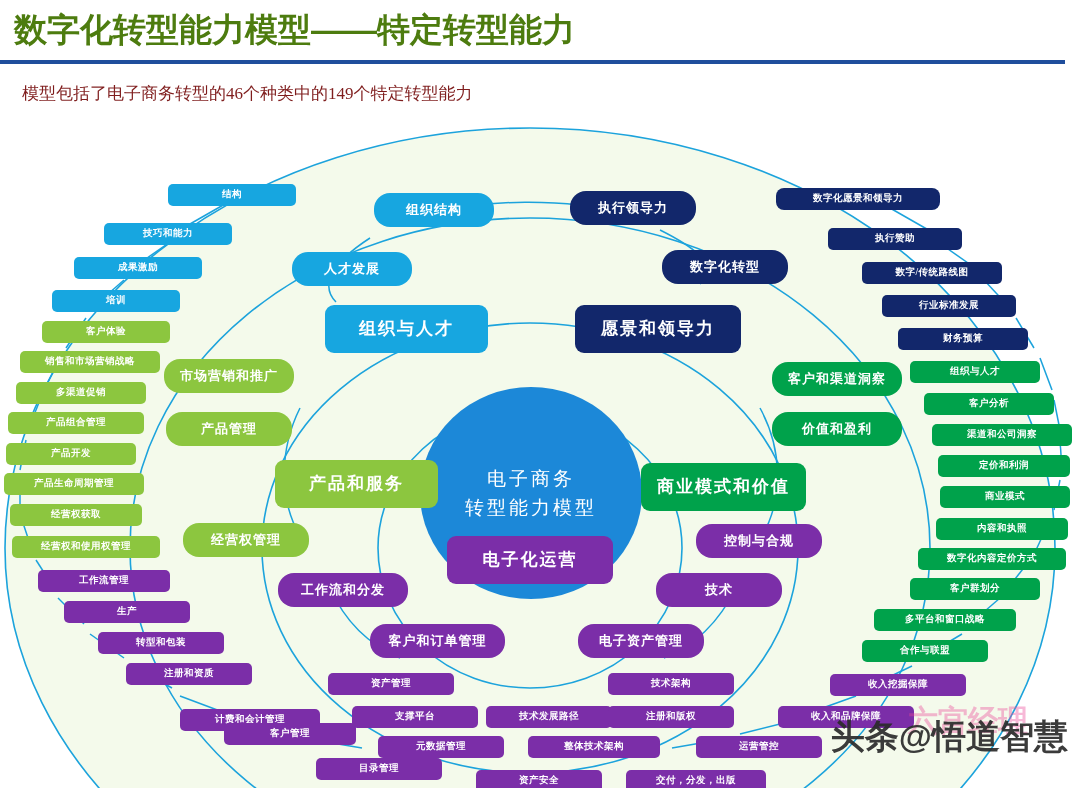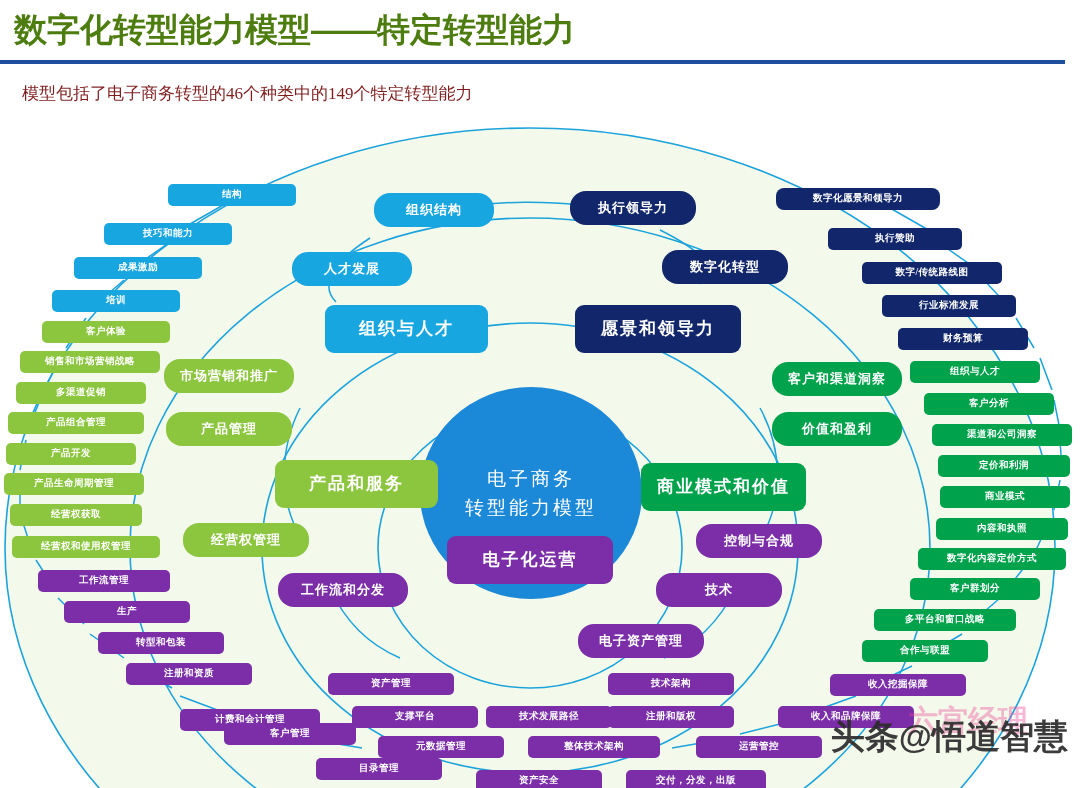--- a/index.html
+++ b/index.html
@@ -195,20 +195,23 @@
       </div>
     <div class="node tier-mid c-purple" style="left:696px;top:406px;width:126px;">
       <span>控制与合规</span>
       </div>
     <div class="node tier-mid c-purple" style="left:656px;top:455px;width:126px;">
       <span>技术</span>
       </div>
     <div class="node tier-mid c-purple" style="left:578px;top:506px;width:126px;">
       <span>电子资产管理</span>
       </div>
+    <div class="node tier-mid c-purple" style="left:370px;top:506px;width:135px;">
+      <span>客户和订单管理</span>
+      </div>
     <div class="node tier-mid c-purple" style="left:278px;top:455px;width:130px;">
       <span>工作流和分发</span>
       </div>
     <div class="node tier-mid c-green" style="left:183px;top:405px;width:126px;">
       <span>经营权管理</span>
       </div>
     <div class="node tier-mid c-green" style="left:166px;top:294px;width:126px;">
       <span>产品管理</span>
       </div>
     <div class="node tier-mid c-green" style="left:164px;top:241px;width:130px;">

